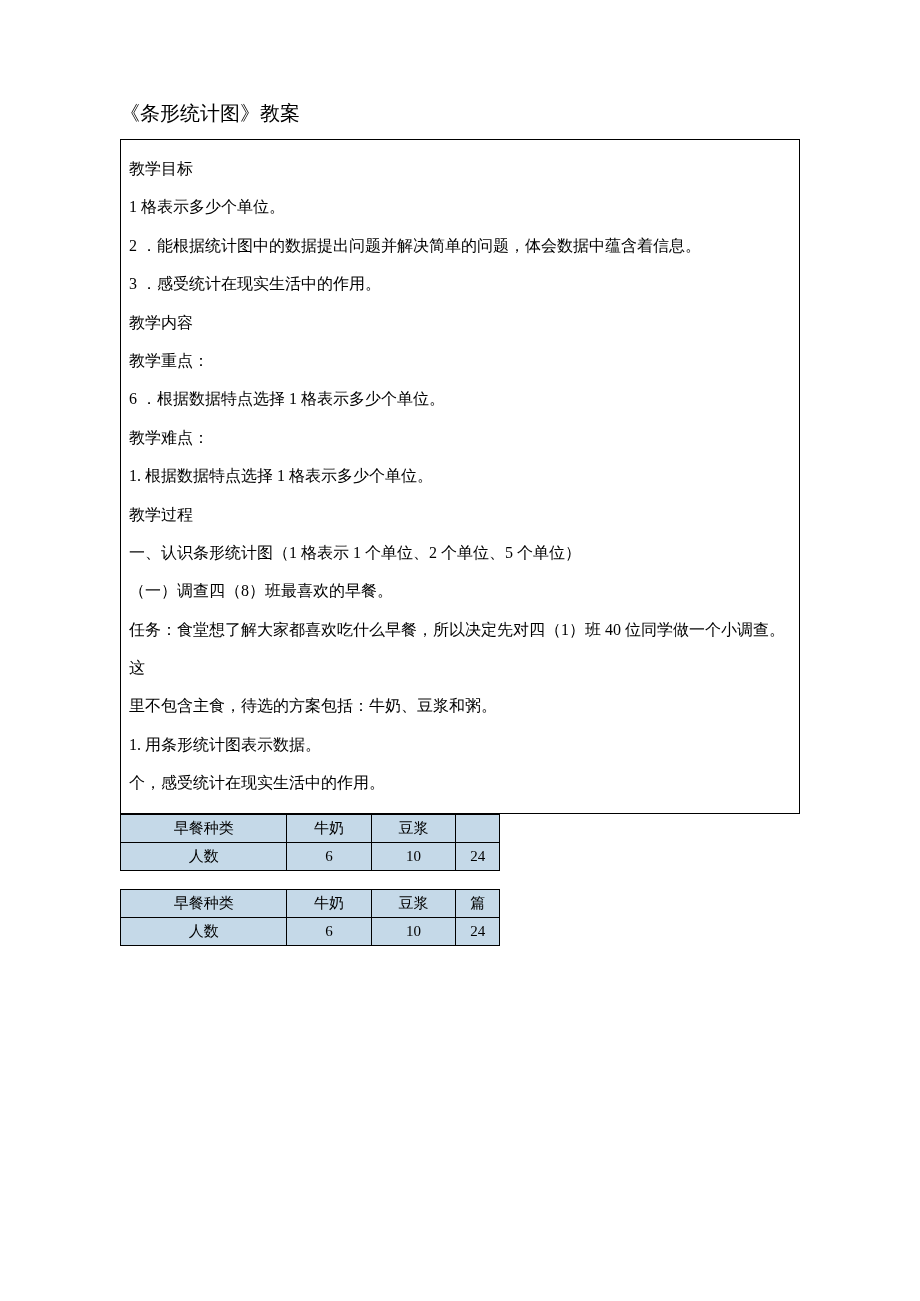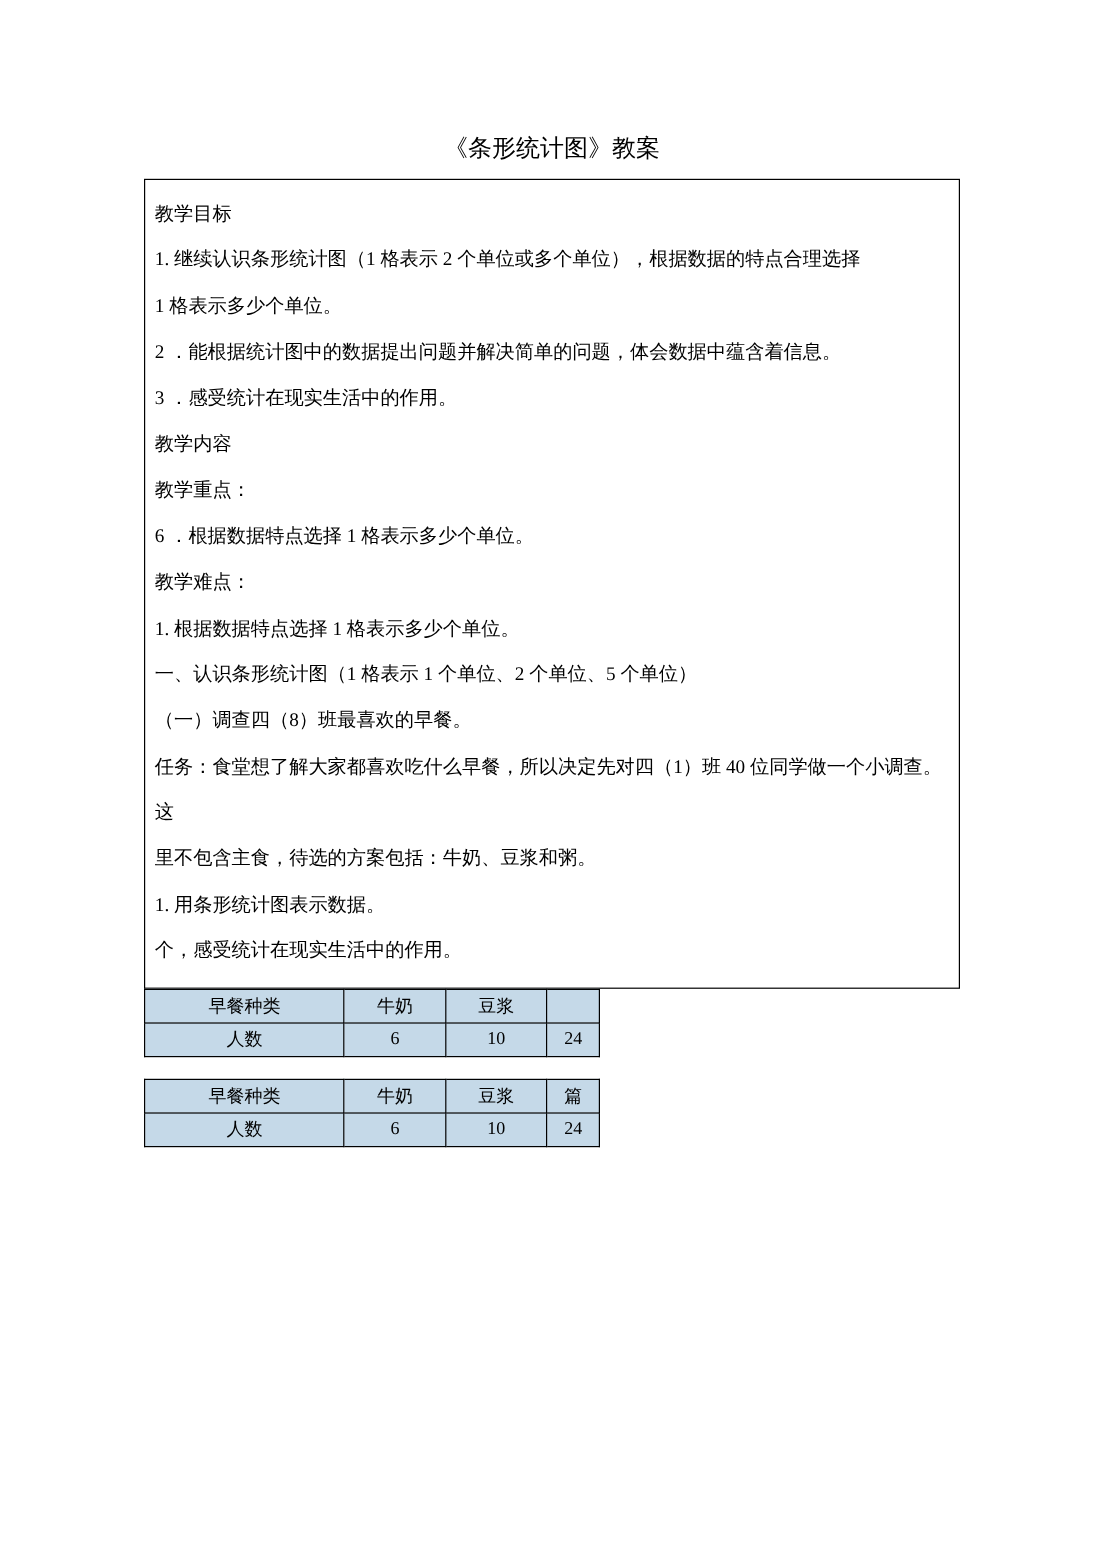--- a/index.html
+++ b/index.html
@@ -5,25 +5,24 @@
     * { margin: 0; padding: 0; box-sizing: border-box; }
     body {
       background: #ffffff;
       font-family: "SimSun", "宋体", serif;
       font-size: 16px;
       color: #000;
       width: 920px;
       padding: 100px 120px 0 120px;
     }
     .title {
-      text-align: center;
+      text-align: left;
       font-size: 20px;
       margin-bottom: 12px;
       font-family: Liberation Mono, monospace;
-      margin-top: 10px;
     }
     .main-box {
       border: 1px solid #000;
       padding: 10px 8px;
     }
     .main-box p {
       line-height: 2.4;
     }
     .centered {
       text-align: left;
@@ -45,29 +44,29 @@
       background: #c5d9e8;
     }
   </style>
 </head>
 <body>
 
 <div class="title">《条形统计图》教案</div>
 
 <div class="main-box">
   <p>教学目标</p>
-  <p>1. 继续认识条形统计图（1 格表示 2 个单位或多个单位），根据数据的特点合理选择</p>
   <p>1 格表示多少个单位。</p>
   <p>2 ．能根据统计图中的数据提出问题并解决简单的问题，体会数据中蕴含着信息。</p>
   <p>3 ．感受统计在现实生活中的作用。</p>
   <p class="centered">教学内容</p>
   <p>教学重点：</p>
   <p>6 ．根据数据特点选择 1 格表示多少个单位。</p>
   <p>教学难点：</p>
   <p>1. 根据数据特点选择 1 格表示多少个单位。</p>
+  <p class="centered">教学过程</p>
   <p>一、认识条形统计图（1 格表示 1 个单位、2 个单位、5 个单位）</p>
   <p>（一）调查四（8）班最喜欢的早餐。</p>
   <p>任务：食堂想了解大家都喜欢吃什么早餐，所以决定先对四（1）班 40 位同学做一个小调查。这</p>
   <p>里不包含主食，待选的方案包括：牛奶、豆浆和粥。</p>
   <p>1. 用条形统计图表示数据。</p>
   <p>个，感受统计在现实生活中的作用。</p>
 </div>
 
 <table class="data-table">
   <tbody>

